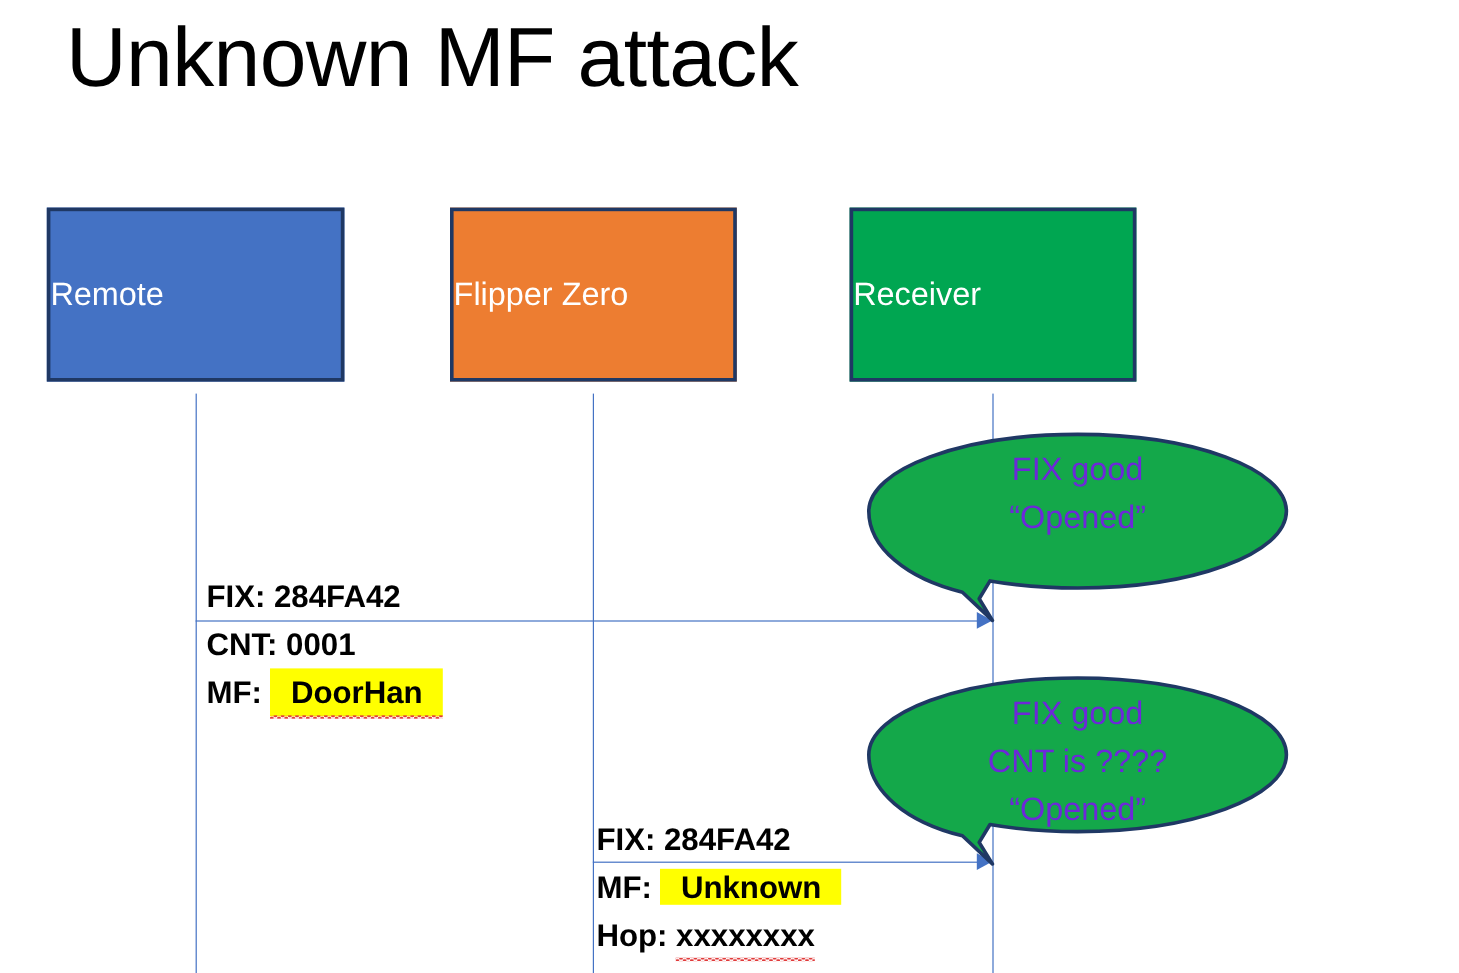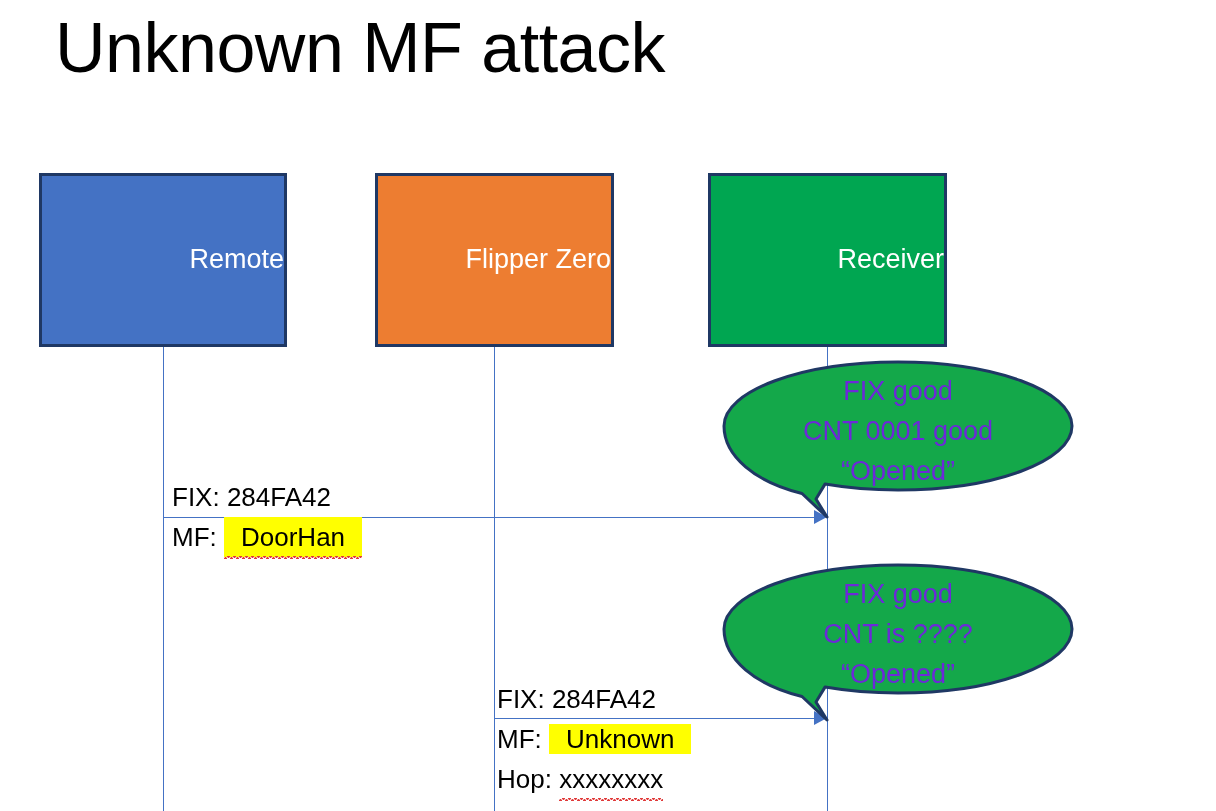--- a/index.html
+++ b/index.html
@@ -40,26 +40,26 @@
     height: 483px;
   }
   #lifeline-remote   { left: 163px; }
   #lifeline-flipper  { left: 494px; }
   #lifeline-receiver { left: 827px; }
 
   
   .actor-box {
     position: absolute;
     top: 173px;
-    height: 174px;
+    height: 145px;
     border: 3px solid #1F3864;
     box-sizing: border-box;
     display: flex;
     align-items: center;
-    justify-content: flex-end;
+    justify-content: flex-start;
   }
   .actor-label {
     color: #ffffff;
     font-size: 27px;
     font-weight: 400;
     line-height: 1.1;
     text-align: center;
   }
   #box-remote   { left: 39px;  width: 248px; background: #4472C4; }
   #box-flipper  { left: 375px; width: 239px; background: #ED7D31; }
@@ -81,21 +81,21 @@
   }
   #arrow1-line { left: 163px; top: 517px; width: 655px; }
   #arrow1-head { left: 814px; top: 510px; }
   #arrow2-line { left: 494px; top: 718px; width: 324px; }
   #arrow2-head { left: 814px; top: 711px; }
 
   
   .msg-text {
     position: absolute;
     font-size: 26px;
-    font-weight: 400;
+    font-weight: 700;
     color: #000000;
     line-height: 40px;
     white-space: nowrap;
   }
   #msg1-text { left: 172px; top: 477px; }
   #msg2-text { left: 497px; top: 679px; }
 
   .hl {
     background: #FFFF00;
     padding: 0 17px;
@@ -168,20 +168,21 @@
   </div>
 
   <div class="msg-arrow-line" id="arrow1-line"></div>
   <div class="msg-arrow-head" id="arrow1-head"></div>
 
   <div class="msg-arrow-line" id="arrow2-line"></div>
   <div class="msg-arrow-head" id="arrow2-head"></div>
 
   <div class="msg-text" id="msg1-text">
     <div>FIX: 284FA42</div>
+    <div>CNT: 0001</div>
     <div><span>MF: </span><span class="hl squiggle">DoorHan</span></div>
   </div>
 
   <div class="msg-text" id="msg2-text">
     <div>FIX: 284FA42</div>
     <div><span>MF: </span><span class="hl">Unknown</span></div>
     <div><span>Hop: </span><span class="squiggle">xxxxxxxx</span></div>
   </div>
 
   <div class="callout" id="callout1">
@@ -189,21 +190,20 @@
       <path d="M 174 0
                C 270 0 348 28.7 348 64
                C 348 99.3 270 128 174 128
                C 148 128 123 125.9 101 122.1
                L 92 137 L 103 155 L 78 131.5
                C 31.5 120.2 0 94.2 0 64
                C 0 28.7 78 0 174 0 Z" fill="#14A84A" stroke="#1F3864" stroke-width="3" stroke-linejoin="round"></path>
     </svg>
     <div class="callout-text">
       <div>FIX good</div>
-      <div>CNT 0001 good</div>
       <div>“Opened”</div>
     </div>
   </div>
 
   <div class="callout" id="callout2">
     <svg width="348" height="170" viewBox="0 0 348 170">
       <path d="M 174 0
                C 270 0 348 28.7 348 64
                C 348 99.3 270 128 174 128
                C 148 128 123 125.9 101 122.1

